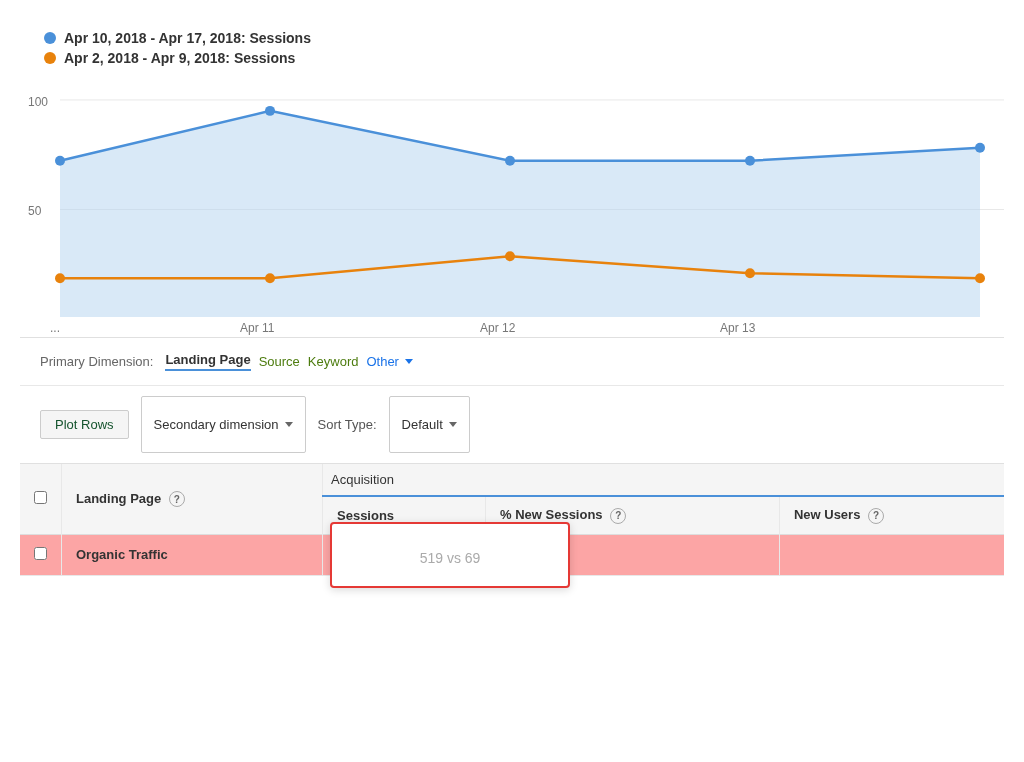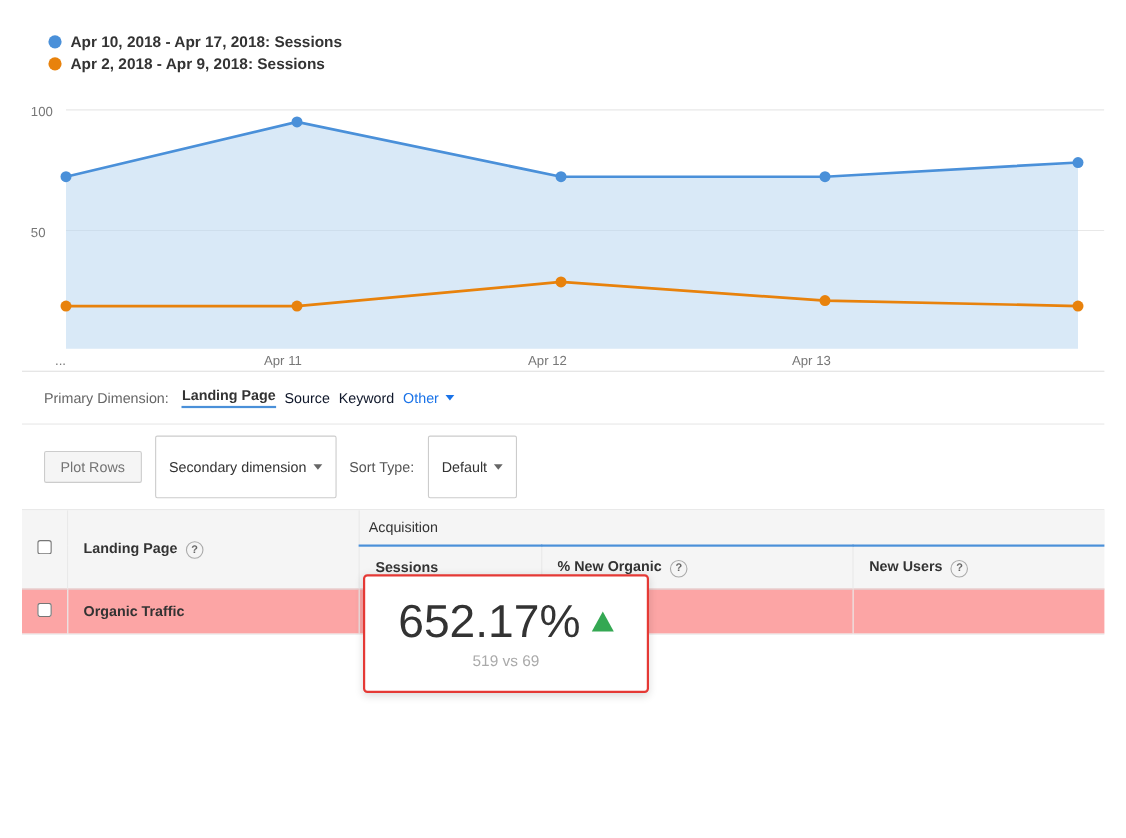--- a/index.html
+++ b/index.html
@@ -63,21 +63,21 @@
       color: #666;
       margin-right: 4px;
     }
     .primary-dimension .active {
       font-weight: bold;
       color: #333;
       border-bottom: 2px solid #4a90d9;
       padding-bottom: 2px;
     }
     .primary-dimension .link {
-      color: #0f172a;
+      color: #4d7c0f;
       cursor: pointer;
     }
     .other-dropdown {
       display: flex;
       align-items: center;
       color: #1a73e8;
       cursor: pointer;
       gap: 4px;
     }
     .dropdown-arrow {
@@ -94,21 +94,21 @@
     .toolbar {
       display: flex;
       align-items: center;
       padding: 10px 20px;
       gap: 12px;
       border-bottom: 1px solid #e0e0e0;
     }
     .btn-plot-rows {
       border: 1px solid #ccc;
       background: #f5f5f5;
-      color: #737373;
+      color: #14532d;
       padding: 6px 14px;
       font-size: 13px;
       border-radius: 2px;
       cursor: pointer;
     }
     .dropdown-btn {
       border: 1px solid #ccc;
       background: #fff;
       color: #333;
       padding: 20px 12px;
@@ -323,21 +323,21 @@
             <span>Landing Page</span>
             <span class="question-mark">?</span>
           </th>
           <th colspan="3" class="acquisition-header">Acquisition</th>
         </tr>
         <tr>
           <th>
             <span>Sessions</span>
           </th>
           <th>
-            <span>% New Organic</span>
+            <span>% New Sessions</span>
             <span class="question-mark">?</span>
           </th>
           <th>
             <span>New Users</span>
             <span class="question-mark">?</span>
           </th>
         </tr>
       </thead>
       <tbody>
         <tr class="row-organic">
@@ -348,21 +348,17 @@
             <strong>Organic Traffic</strong>
           </td>
           <td>&nbsp;</td>
           <td>&nbsp;</td>
           <td>&nbsp;</td>
         </tr>
       </tbody>
     </table>
 
     <div class="tooltip-overlay">
-      <div class="tooltip-percent">
-        <span>652.17%</span>
-        <span class="up-arrow"></span>
-      </div>
       <div class="tooltip-subtext">519 vs 69</div>
     </div>
   </div>
 
 </div>
 
 </body></html>

